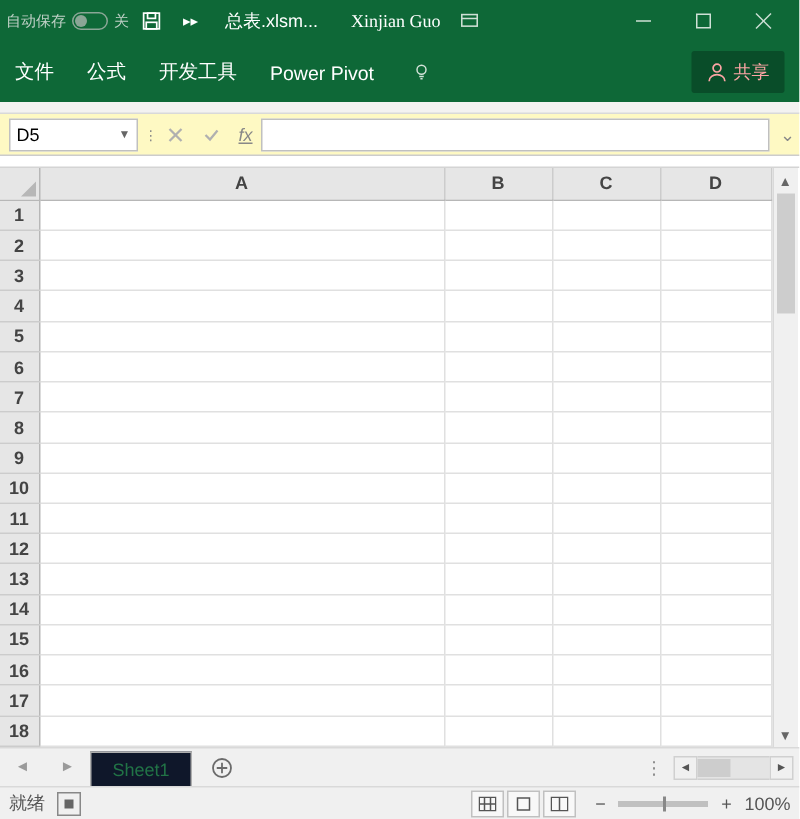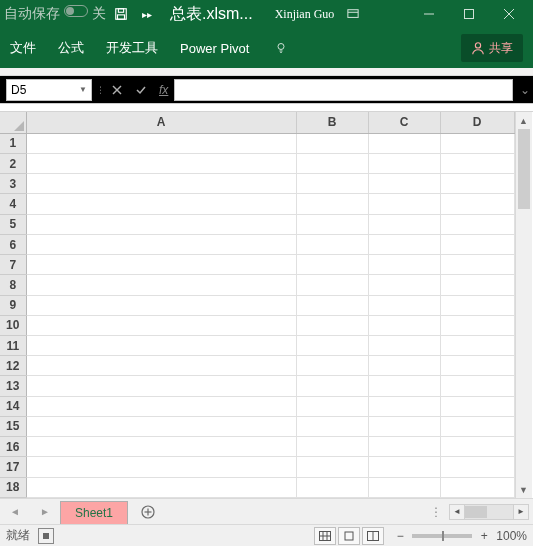--- a/index.html
+++ b/index.html
@@ -1,44 +1,44 @@
 <!DOCTYPE html>
 <html><head>
 <meta charset="utf-8">
 <style>
   * { margin: 0; padding: 0; box-sizing: border-box; font-family: "Segoe UI", "Microsoft YaHei", sans-serif; }
   body { width: 533px; height: 546px; background: #fff; overflow: hidden; display: flex; flex-direction: column; font-size: 12px; }
   
   
   .titlebar { height: 28px; background: #0e6837; color: #e0e8e3; display: flex; align-items: center; padding: 0 4px; gap: 4px; }
-  .autosave { display: flex; align-items: flex-start; gap: 4px; color: #bfd0c6; font-size: 14px; }
+  .autosave { display: flex; align-items: center; gap: 4px; color: #bfd0c6; font-size: 10px; }
   .toggle { width: 24px; height: 12px; border: 1px solid #8aa696; border-radius: 6px; display: flex; align-items: center; padding: 0 1px; }
   .toggle-knob { width: 8px; height: 8px; border-radius: 4px; background: #8aa696; }
   .tb-icon { width: 22px; height: 22px; display: flex; align-items: center; justify-content: center; color: #fff; cursor: pointer; }
   .tb-icon svg { width: 14px; height: 14px; }
-  .titlebar .filename { margin-left: 8px; color: #fff; font-size: 16px; }
+  .titlebar .filename { margin-left: 8px; color: #fff; font-size: 12px; }
   .titlebar .username { margin-left: 18px; color: #fff; font-size: 12px; font-family: Liberation Serif, serif; }
   .titlebar .spacer { flex: 1; }
   .win-controls { display: flex; gap: 0; }
   .win-btn { width: 40px; height: 28px; display: flex; align-items: center; justify-content: center; color: #cfe0d6; cursor: pointer; }
   .win-btn svg { width: 12px; height: 12px; }
   
   
   .ribbon { height: 40px; background: #0e6837; color: #fff; display: flex; align-items: center; padding: 0 10px; gap: 22px; font-size: 13px; }
   .ribbon-tab { cursor: pointer; }
   .tell-me { display: flex; align-items: center; gap: 4px; color: #d3e3d9; font-size: 12px; margin-left: 4px; }
   .tell-me svg { width: 12px; height: 12px; }
   .ribbon .spacer { flex: 1; }
   .share-btn { background: #094d29; color: #fca5a5; height: 28px; padding: 0 10px; display: flex; align-items: center; gap: 4px; border-radius: 2px; cursor: pointer; font-size: 12px; }
   .share-btn svg { width: 14px; height: 14px; }
   
   .ribbon-divider { height: 8px; background: #f3f2f1; border-bottom: 1px solid #d9d9d9; }
   
   
-  .fbar { height: 28px; background: #000000; border-bottom: 1px solid #ccc; display: flex; align-items: center; }
+  .fbar { height: 28px; background: #fef9c3; border-bottom: 1px solid #ccc; display: flex; align-items: center; }
   .namebox { width: 86px; height: 22px; margin-left: 6px; border: 1px solid #c0c0c0; background: #fff; display: flex; align-items: center; justify-content: space-between; padding: 0 4px; font-size: 12px; }
   .namebox-arrow { font-size: 8px; color: #666; }
   .fbar-dots { color: #888; font-size: 9px; margin-left: 4px; }
   .fbar-btn { width: 24px; height: 22px; display: flex; align-items: center; justify-content: center; color: #b0b0b0; }
   .fbar-btn svg { width: 12px; height: 12px; }
   .fx-label { font-style: italic; color: #888; font-size: 12px; margin: 0 6px 0 6px; text-decoration: underline; }
   .formula-input { flex: 1; height: 22px; border: 1px solid #c0c0c0; margin-right: 4px; padding: 0 4px; font-size: 12px; }
   .formula-expand { width: 16px; display: flex; align-items: center; justify-content: center; color: #888; }
   
   .spacer-row { height: 8px; background: #fff; border-bottom: 1px solid #d4d4d4; }
@@ -52,21 +52,21 @@
   .row-h { background: #e6e6e6; border-right: 1px solid #b7b7b7; border-bottom: 1px solid #ccc; text-align: center; font-size: 12px; color: #444; width: 26px; }
   .cell { border-right: 1px solid #e0e0e0; border-bottom: 1px solid #e0e0e0; height: 19px; background: #fff; }
   .vscroll { width: 17px; background: #f0f0f0; border-left: 1px solid #d9d9d9; display: flex; flex-direction: column; }
   .vscroll .arrow { height: 17px; display: flex; align-items: center; justify-content: center; color: #666; font-size: 9px; }
   .vscroll .track { flex: 1; position: relative; }
   .vscroll .thumb { position: absolute; top: 0; left: 2px; right: 2px; height: 80px; background: #cdcdcd; }
   
   
   .sheetbar { height: 26px; background: #f0f0f0; border-top: 1px solid #d9d9d9; display: flex; align-items: center; }
   .sheet-nav { width: 60px; display: flex; align-items: center; justify-content: space-around; color: #9a9a9a; font-size: 10px; }
-  .sheet-tab { height: 24px; padding: 0 14px; background: #fca5a5; border: 1px solid #aeaeae; border-bottom: none; display: flex; align-items: center; font-size: 12px; color: #217346; margin-top: 2px; text-align: center; }
+  .sheet-tab { height: 24px; padding: 0 14px; background: #0f172a; border: 1px solid #aeaeae; border-bottom: none; display: flex; align-items: center; font-size: 12px; color: #217346; margin-top: 2px; text-align: center; }
   .sheet-add { width: 28px; color: #6b6b6b; display: flex; align-items: center; justify-content: center; font-size: 14px; margin-left: 6px; border: 1px solid transparent; }
   .sheet-add svg { width: 14px; height: 14px; }
   .sheetbar .spacer { flex: 1; }
   .hscroll { width: 80px; height: 16px; display: flex; align-items: center; margin-right: 4px; }
   .hscroll .arrow { width: 16px; height: 16px; background: #f0f0f0; border: 1px solid #d0d0d0; display: flex; align-items: center; justify-content: center; font-size: 8px; color: #555; }
   .hscroll .track { flex: 1; height: 16px; background: #e4e4e4; border-top: 1px solid #d0d0d0; border-bottom: 1px solid #d0d0d0; position: relative; }
   .hscroll .thumb { position: absolute; left: 0; top: 1px; bottom: 1px; width: 22px; background: #cdcdcd; }
   .dots { color: #888; font-size: 12px; letter-spacing: 1px; margin-right: 6px; }
   
   

